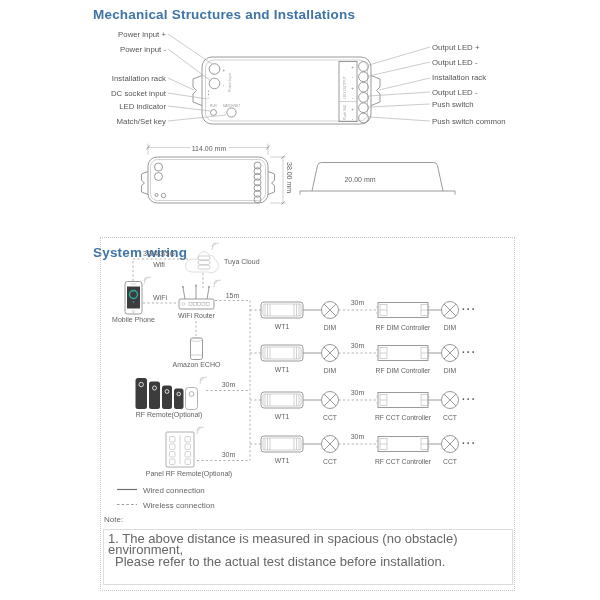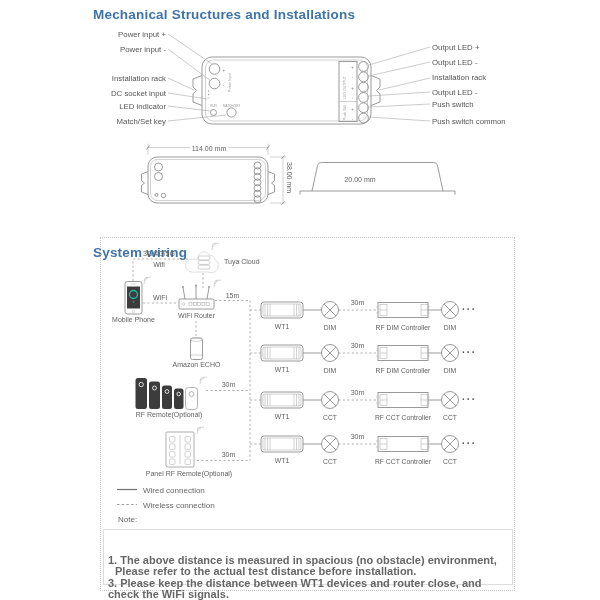--- a/index.html
+++ b/index.html
@@ -3,25 +3,25 @@
 <meta charset="utf-8">
 <style>
   html,body{margin:0;padding:0;background:#fff;}
   .page{position:relative;width:600px;height:600px;background:#ffffff;overflow:hidden;
         font-family:"Liberation Sans", sans-serif;}
   .sec-title{position:absolute;font-size:13.5px;font-weight:bold;color:#3f74a6;letter-spacing:.2px;}
   .mech-title{left:93px;top:7px;}
   .wiring-title{left:93px;top:211px;margin-top:34px;}
   .outer-box{position:absolute;left:100px;top:237px;width:415px;height:354px;
              border:1px dotted #c6c6c6;box-sizing:border-box;}
-  .note-title{position:absolute;left:118px;top:515px;font-size:8px;color:#666;}
+  .note-title{position:absolute;left:104px;top:515px;font-size:8px;color:#666;}
   .note-box{position:absolute;left:103px;top:529px;width:410px;height:56px;
             border:1px solid #ddd;box-sizing:border-box;}
-  .note-lines{position:absolute;left:108px;top:555px;width:402px;font-size:11px;
-              line-height:11.3px;color:#666;font-weight:bold;}
+  .note-lines{position:absolute;left:108px;top:533px;width:402px;font-size:13px;
+              line-height:11.3px;color:#666;}
   .note-line:nth-child(2){margin-left:7px;}
   svg{position:absolute;left:0;top:0;}
   svg text{font-family:"Liberation Sans", sans-serif;}
   .ln{fill:none;stroke:#8f8f8f;stroke-width:0.9;}
   .ln2{fill:none;stroke:#b3b3b3;stroke-width:0.6;}
   .lead{fill:none;stroke:#a8a8a8;stroke-width:0.6;}
   .dash{fill:none;stroke:#9c9c9c;stroke-width:0.8;stroke-dasharray:2.2,2.2;}
   .t7{font-size:7px;fill:#5f5f5f;}
   .t68{font-size:6.8px;fill:#5f5f5f;}
   .t8{font-size:7.8px;fill:#555;}
@@ -345,16 +345,15 @@
       <line x1="117" y1="504.5" x2="137" y2="504.5" stroke="#9a9a9a" stroke-width="1" stroke-dasharray="2.5,2.2"></line>
       <text x="143" y="507.5" class="leg">Wireless connection</text>
     </g>
   </svg>
 
   <div class="note-title">Note:</div>
   <div class="note-box"></div>
   <div class="note-lines">
     <div class="note-line">1. The above distance is measured in spacious (no obstacle) environment,</div>
     <div class="note-line">Please refer to the actual test distance before installation.</div>
-    <div class="note-line">3. Please keep the distance between WT1 devices and router close, and check the WiFi signals.</div>
   </div>
 
 </div>
 
 </body></html>

